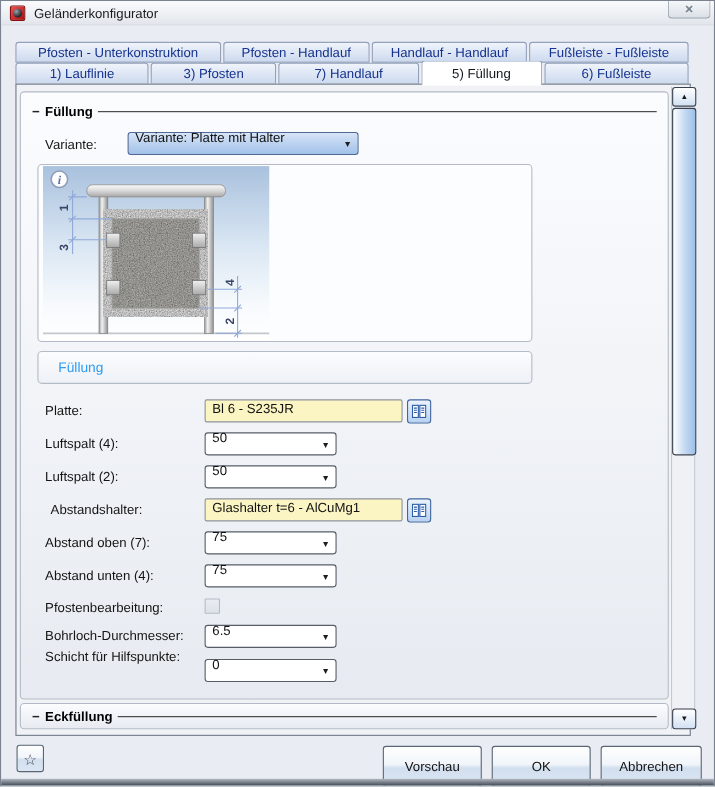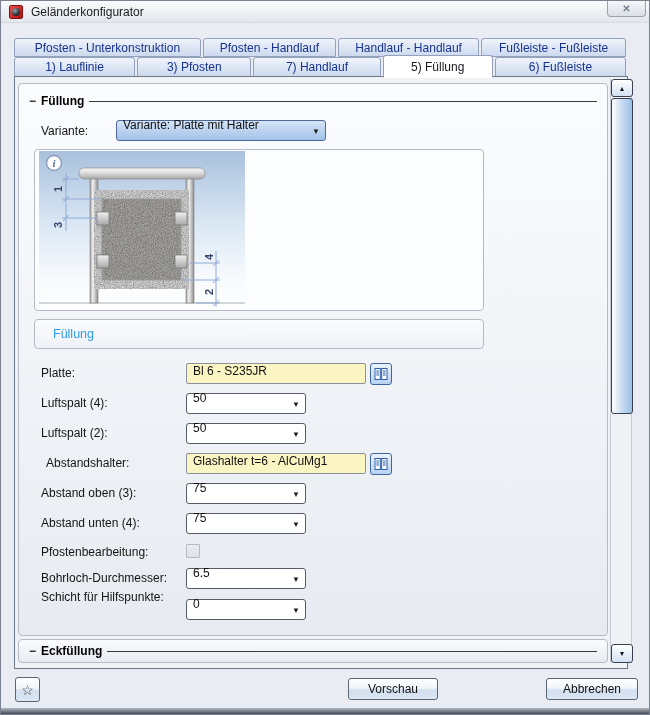--- a/index.html
+++ b/index.html
@@ -135,21 +135,21 @@
   .sb-down { top:565px; height:19px; }
   .sb-thumb {
     position:absolute; left:0; top:19px; width:22px; height:316px;
     border:1px solid #39414f; border-radius:3px;
     background: linear-gradient(90deg,#ffffff 0%, #c3d8f1 55%, #9cc0e8 100%);
     cursor:grab;
   }
 
   
   .btn {
-    position:absolute; top:677px; height:22px;
+    position:absolute; top:677px; height:37px;
     border:1px solid #5a6673; border-radius:3px;
     background: linear-gradient(180deg,#fefefe 0%, #f1f5fa 45%, #d2dfef 55%, #dce6f3 100%);
     font-size:12px; color:#111; display:flex; align-items:center; justify-content:center;
     cursor:pointer;
   }
   .star-btn {
     position:absolute; left:14px; top:676px; width:25px; height:25px;
     border:1px solid #5a6673; border-radius:3px;
     background: linear-gradient(180deg,#fefefe 0%, #f1f5fa 45%, #d2dfef 55%, #dce6f3 100%);
     font-size:14px; color:#3a3f46; display:flex; align-items:center; justify-content:center;
@@ -317,21 +317,21 @@
         <span>Glashalter t=6 - AlCuMg1</span>
       </div>
       <div class="cat-btn" style="left:351px;top:369px">
         <svg width="14" height="14" viewBox="0 0 14 14">
           <rect x="1" y="1.5" width="5.3" height="11" fill="#ffffff" stroke="#2a5ca8" stroke-width="1"></rect>
           <rect x="7.7" y="1.5" width="5.3" height="11" fill="#ffffff" stroke="#2a5ca8" stroke-width="1"></rect>
           <path d="M2.3 4 h2.7 M2.3 6 h2.7 M2.3 8 h2.7 M9 4 h2.7 M9 6 h2.7 M9 8 h2.7" stroke="#2a5ca8" stroke-width="1"></path>
         </svg>
       </div>
 
-      <label class="lbl" style="left:22px;top:402px">Abstand oben (3):</label>
+      <label class="lbl" style="left:22px;top:402px">Abstand oben (7):</label>
       <div class="combo" style="left:167px;top:399px;width:120px">
         <span>75</span>
         <span class="arrow">▼</span>
       </div>
 
       <label class="lbl" style="left:22px;top:432px">Abstand unten (4):</label>
       <div class="combo" style="left:167px;top:429px;width:120px">
         <span>75</span>
         <span class="arrow">▼</span>
       </div>
@@ -368,17 +368,18 @@
         <span>▼</span>
       </div>
     </div>
 
   </div>
 
   <div class="star-btn">
     <span>☆</span>
   </div>
   <div class="btn" style="left:347px;width:90px">Vorschau</div>
+  <div class="btn" style="left:446px;width:90px">OK</div>
   <div class="btn" style="left:545px;width:92px">Abbrechen</div>
 
   <div class="bottom-edge"></div>
 
 </div>
 
 </body></html>

